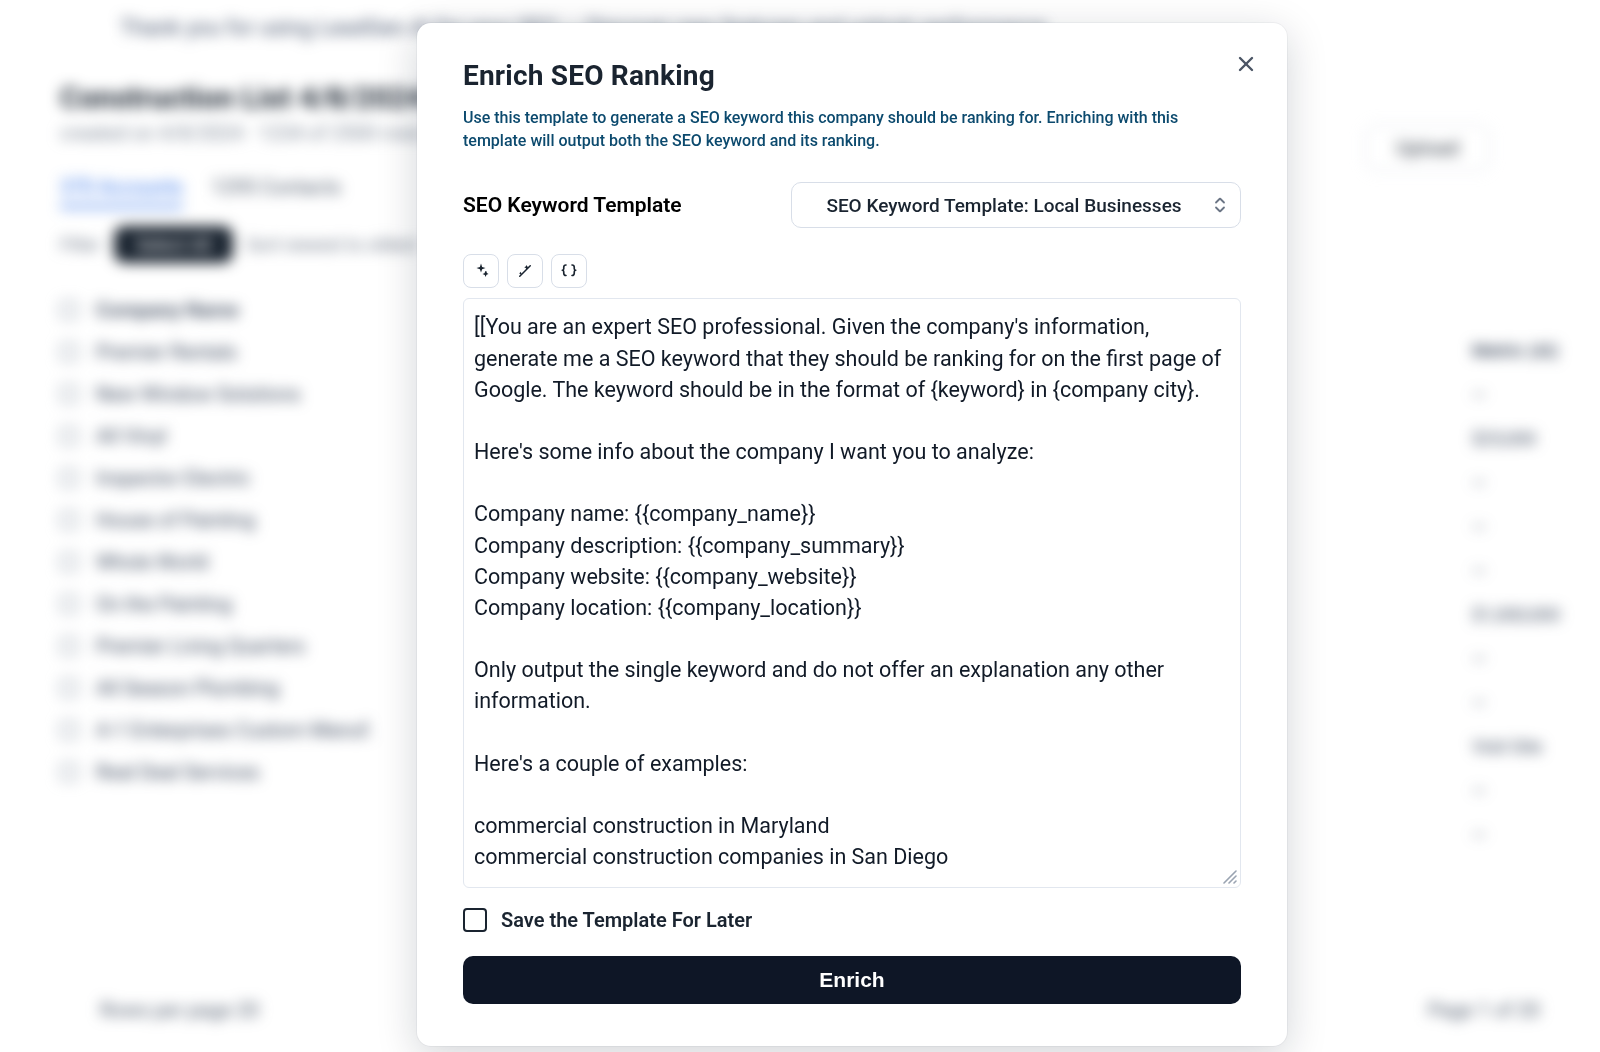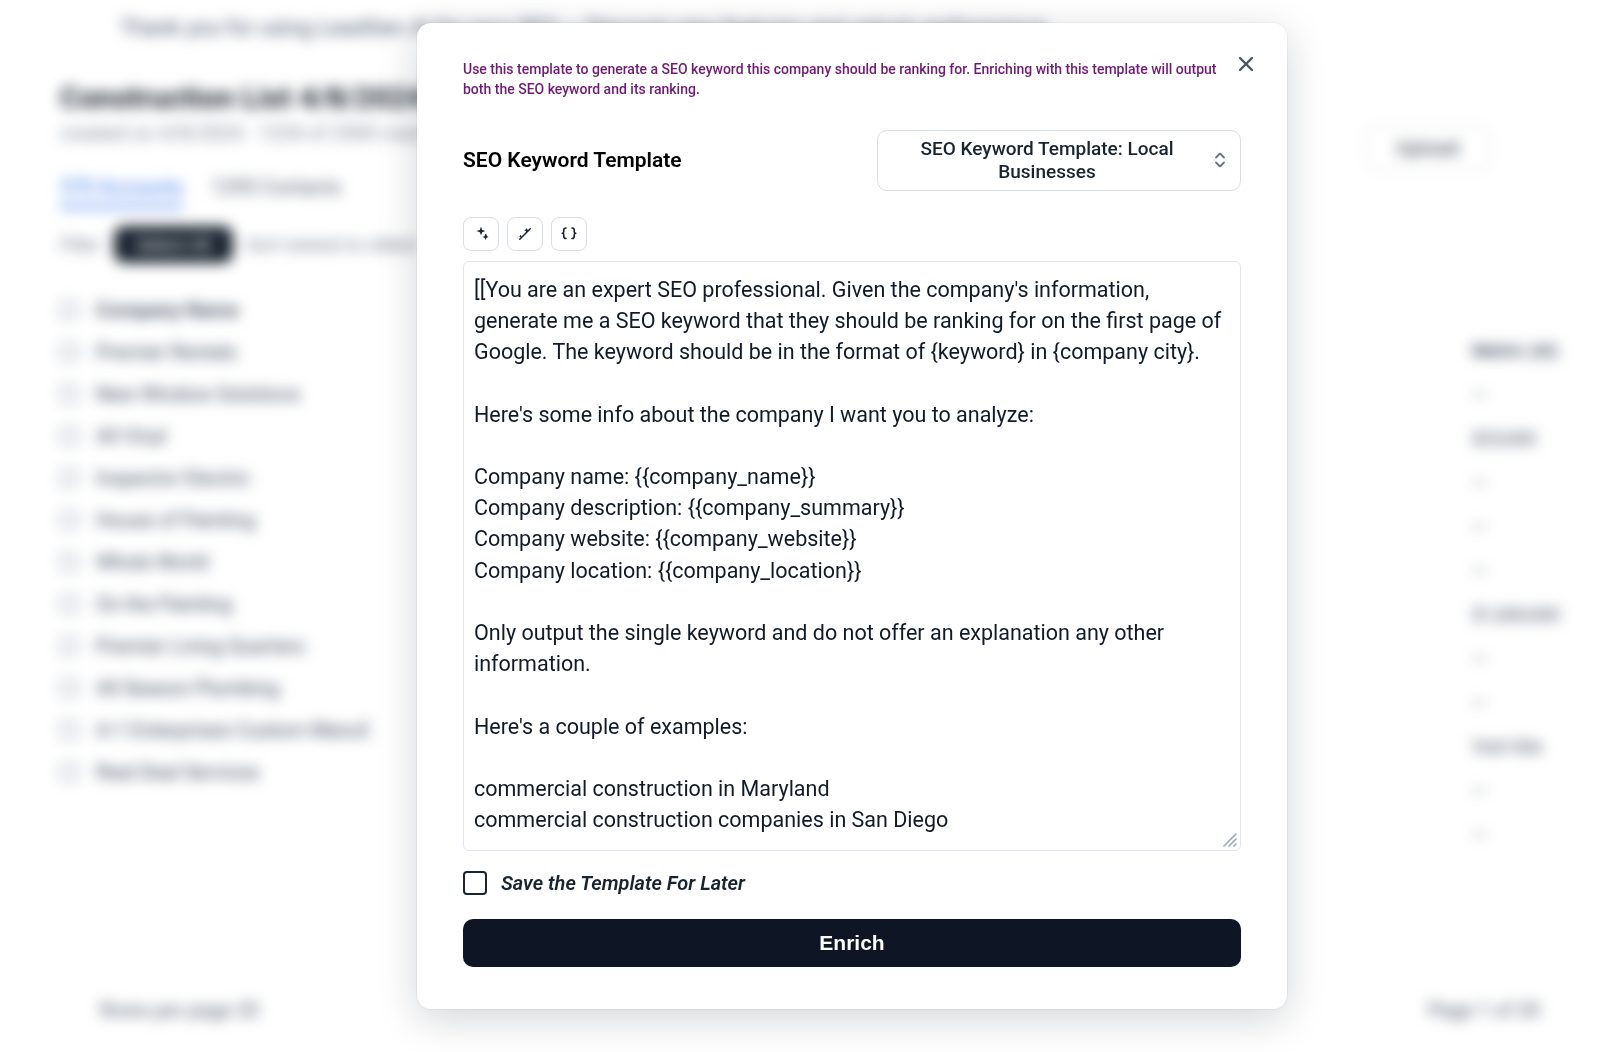--- a/index.html
+++ b/index.html
@@ -40,26 +40,26 @@
     padding: 36px 46px 42px 46px;
     color: #1a2430;
   }
   .modal .close {
     position: absolute; top: 24px; right: 24px;
     width: 34px; height: 34px;
     display:flex; align-items:center; justify-content:center;
     color:#4b5565; cursor:pointer; border-radius:6px;
   }
   .modal h2 { font-size: 28px; font-weight: 700; margin-bottom: 14px; letter-spacing:.2px;}
-  .modal .desc { font-size: 14px; line-height: 1.45; color:#701a75; font-weight:500; margin-bottom: 30px; }
+  .modal .desc { font-size: 16px; line-height: 1.45; color:#0c4a6e; font-weight:500; margin-bottom: 30px; }
 
   .tmpl-row { display:flex; align-items:center; justify-content:space-between; margin-bottom: 26px;}
   .tmpl-row .lbl { font-size: 21px; font-weight:600; color:#000000;}
   .tmpl-row .select {
-    width: 364px; min-height: 46px;
+    width: 450px; min-height: 46px;
     border:1px solid #d8dee8; border-radius:10px;
     display:flex; align-items:center; justify-content:center;
     padding: 6px 42px 6px 18px;
     position:relative;
     font-size:19px; font-weight:500; text-align:center; line-height:1.25;
     cursor:pointer;
   }
   .tmpl-row .select .chev {
     position:absolute; right:14px; top:50%; transform:translateY(-50%);
     display:flex; flex-direction:column; gap:1px; color:#6b7585;
@@ -89,21 +89,21 @@
   .prompt-box textarea::-webkit-scrollbar-track { background:transparent;}
   .prompt-box .resize-grip {
     position:absolute; right:3px; bottom:3px; width:16px; height:16px;
     color:#9aa4b2;
   }
 
   .save-row { display:flex; align-items:center; gap:14px; margin-top: 20px; margin-bottom: 24px;}
   .save-row .cb {
     width:24px; height:24px; border:2.5px solid #1a2430; border-radius:4px; cursor:pointer;
   }
-  .save-row label { font-size:20px; font-weight:600; cursor:pointer;font-style:italic;}
+  .save-row label { font-size:20px; font-weight:600; cursor:pointer;}
 
   .enrich-btn {
     width:100%; height:48px; border:none; border-radius:10px;
     background:#0e1626; color:#fff; font-size:21px; font-weight:600;
     cursor:pointer;
   }
 </style>
 </head>
 <body>
 
@@ -195,20 +195,21 @@
 
 <div class="modal">
 
   <div class="close">
     <svg width="20" height="20" viewBox="0 0 20 20" fill="none" stroke="currentColor" stroke-width="2.4" stroke-linecap="round">
         <line x1="4" y1="4" x2="16" y2="16"></line>
         <line x1="16" y1="4" x2="4" y2="16"></line>
       </svg>
   </div>
 
+  <h2>Enrich SEO Ranking</h2>
   <p class="desc">Use this template to generate a SEO keyword this company should be ranking for. Enriching with this template will output both the SEO keyword and its ranking.</p>
 
   <div class="tmpl-row">
     <span class="lbl">SEO Keyword Template</span>
     <div class="select">
       <span>SEO Keyword Template: Local Businesses</span>
       <span class="chev">
         <svg width="12" height="7" viewBox="0 0 12 7" fill="none" stroke="currentColor" stroke-width="1.8" stroke-linecap="round" stroke-linejoin="round">
             <polyline points="2,5 6,1 10,5"></polyline>
           </svg>

